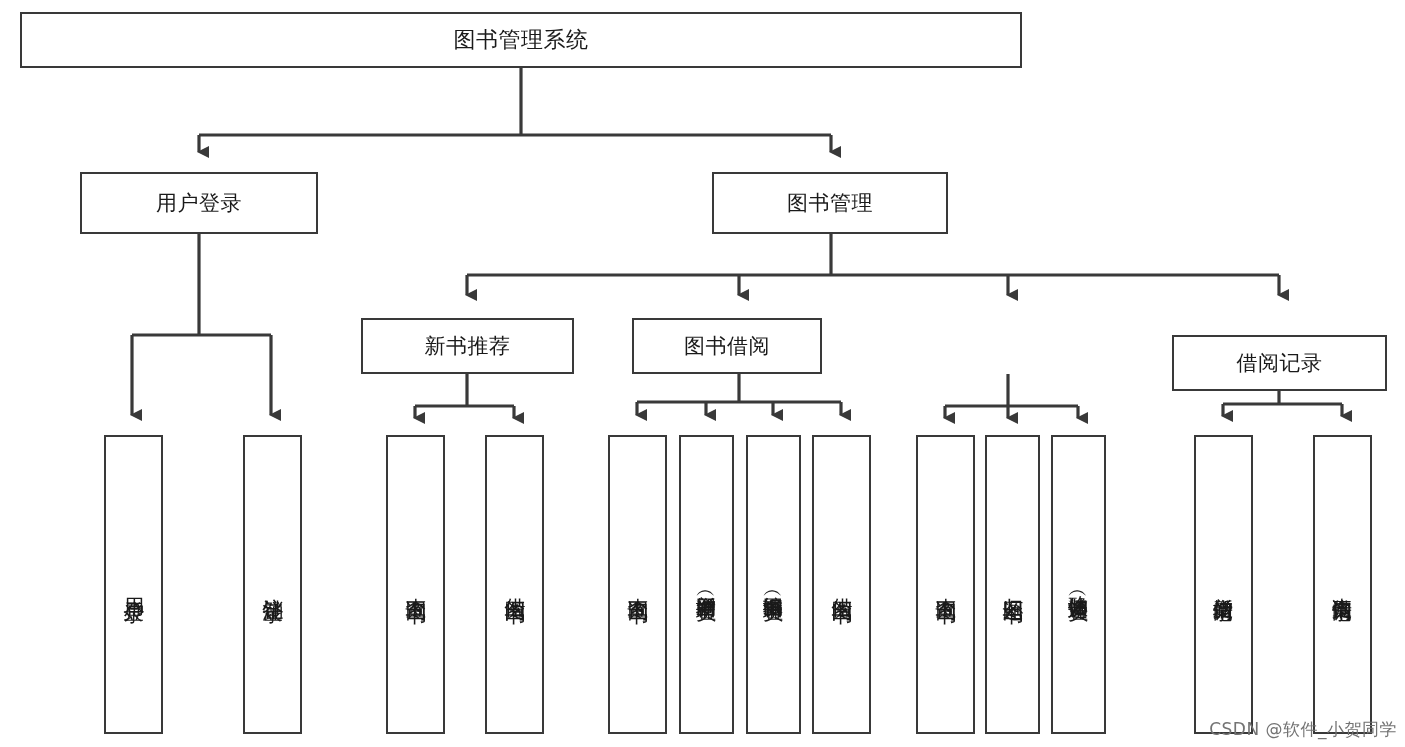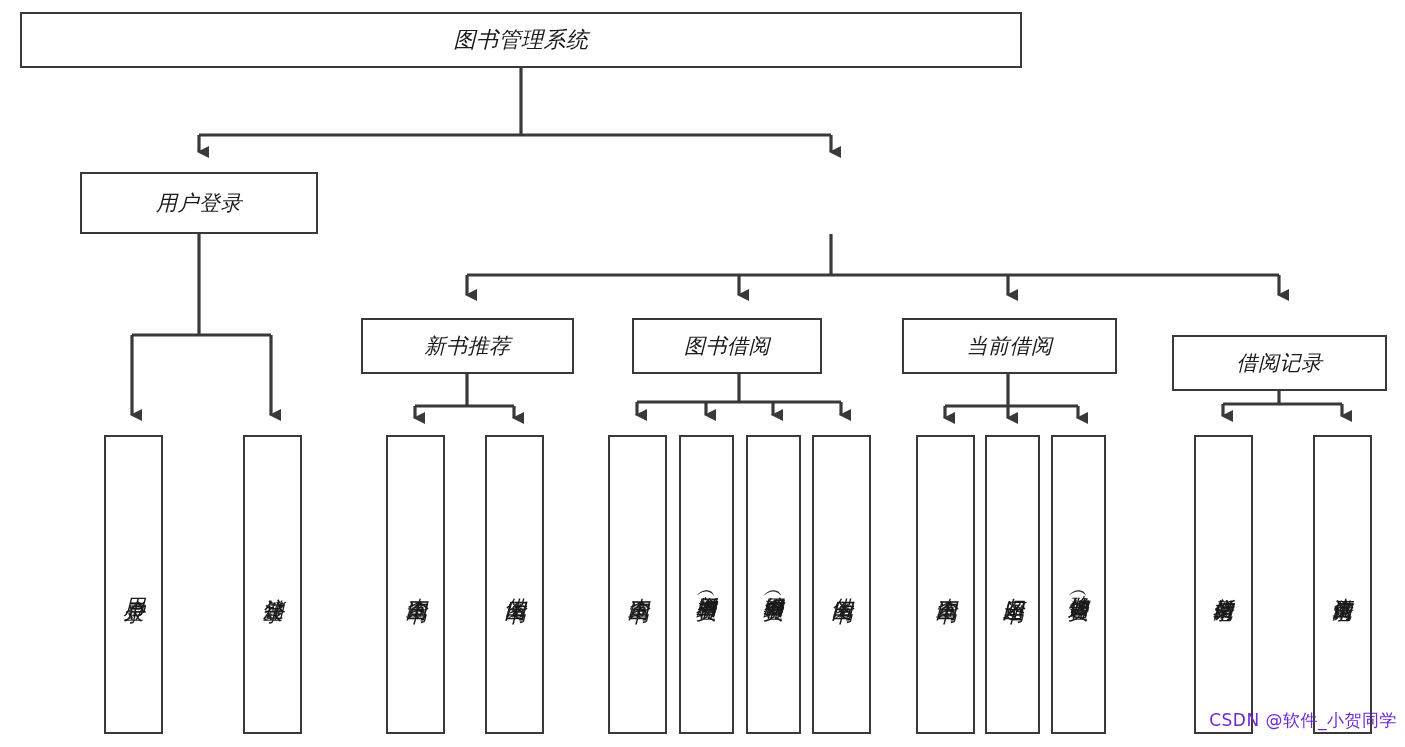--- a/index.html
+++ b/index.html
@@ -31,21 +31,20 @@
     align-items:center;
     justify-content:center;
     color:#1a1a1a;
   }
   .node .label{
     display:block;
     text-align:left;
     line-height:1.05;
     letter-spacing:0.5px;
     white-space:nowrap;
-    font-style:italic;
   }
   
   .node.horiz .label{
     font-size:21px;
   }
   .node.root .label{ font-size:22px; }
   
   .node.vert{
     align-items:center;
     justify-content:center;
@@ -60,23 +59,23 @@
     white-space:nowrap;
     max-height:100%;
   }
   .node.vert.tall .label{
     font-size:20px;
     letter-spacing:1px;
   }
   #watermark{
     position:absolute;
     right:8px;
-    bottom:15px;
+    bottom:6px;
     font-size:17px;
-    color:#6d28d9;
+    color:#737373;
     letter-spacing:0.5px;
     white-space:nowrap;
     user-select:none;
   }
 </style>
 </head>
 <body>
 
 <div id="canvas">
 
@@ -133,32 +132,32 @@
   </svg>
 
   <div class="node horiz root" style="left:20px; top:12px; width:1002px; height:56px;">
     <span class="label">图书管理系统</span>
   </div>
 
   <div class="node horiz" style="left:80px; top:172px; width:238px; height:62px;">
     <span class="label">用户登录</span>
   </div>
 
+  <div class="node horiz" style="left:712px; top:172px; width:236px; height:62px;">
+    <span class="label">图书管理</span>
+  </div>
 
   <div class="node horiz" style="left:361px; top:318px; width:213px; height:56px;">
     <span class="label">新书推荐</span>
   </div>
 
   <div class="node horiz" style="left:632px; top:318px; width:190px; height:56px;">
     <span class="label">图书借阅</span>
   </div>
 
-  <div class="node horiz" style="left:902px; top:318px; width:215px; height:56px;">
-    <span class="label">当前借阅</span>
-  </div>
 
   <div class="node horiz" style="left:1172px; top:335px; width:215px; height:56px;">
     <span class="label">借阅记录</span>
   </div>
 
   <div class="node vert" style="left:104px; top:435px; width:59px; height:299px;">
     <span class="label">用户登录</span>
   </div>
 
   <div class="node vert" style="left:243px; top:435px; width:59px; height:299px;">

